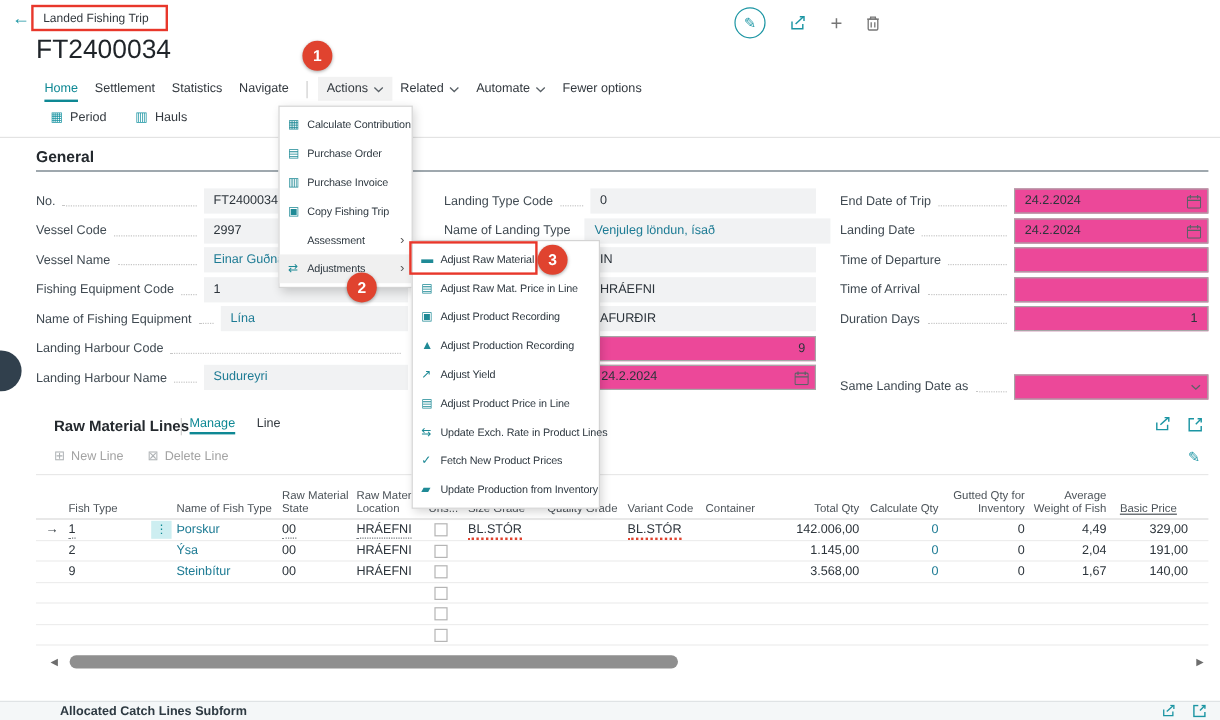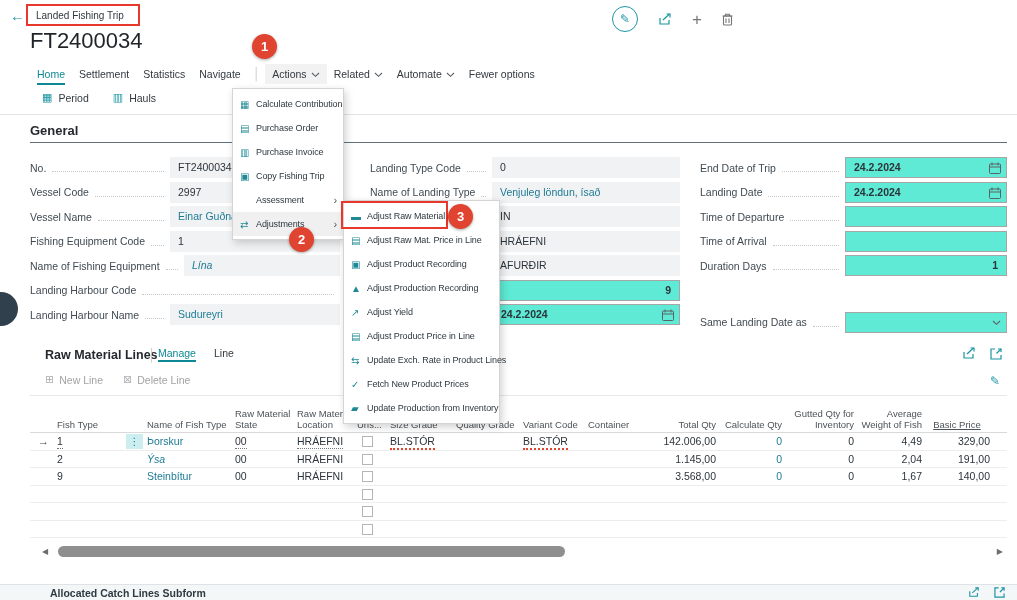--- a/index.html
+++ b/index.html
@@ -38,21 +38,21 @@
 
   
   #general-h{left:30px;top:123px;font-size:13px;font-weight:700;color:#24292e;}
   #general-line{left:30px;top:142px;width:977px;border-top:1px solid #61707a;}
   .fcol{position:absolute;}
   .field-row{position:absolute;display:flex;align-items:center;height:21px;width:100%;}
   .flabel{font-size:10.5px;color:var(--label);white-space:nowrap;}
   .leader{flex:1;border-bottom:1px dotted #c6c6c6;margin:0 6px;height:1px;align-self:center;margin-top:8px;}
   .fval{height:21px;line-height:19px;font-size:10.5px;padding:0 8px;flex:none;position:relative;white-space:nowrap;overflow:hidden;}
   .fval.readonly{background:var(--ro-bg);line-height:21px;}
-  .fval.editable{background:#5eead4;border:1px solid var(--bd);font-weight:bold;}
+  .fval.editable{background:#ec4899;border:1px solid var(--bd);}
   .fval.num{text-align:right;}
   .fval.link{color:var(--link);}
   .fval .field-ic{position:absolute;right:5px;top:4px;color:#5c6167;}
 
   
   #side-fab{left:-16px;top:292px;width:34px;height:34px;border-radius:50%;background:#31404d;z-index:40;}
 
   
   .menu{position:absolute;background:#fff;border:1px solid #d4d4d4;box-shadow:2px 3px 8px rgba(0,0,0,.18);z-index:100;padding:3px 0;}
   .menu-item{height:24px;display:flex;align-items:center;padding:0 6px 0 7px;font-size:9px;letter-spacing:-.1px;color:#2e3840;white-space:nowrap;cursor:pointer;position:relative;}
@@ -219,42 +219,42 @@
         <div class="fval readonly link" style="width: 170px;"><span>Einar Guðnaso</span></div>
       </div>
       <div class="field-row" style="top: 230.5px;">
         <span class="flabel" style="width: auto;">Fishing Equipment Code</span>
         <span class="leader"></span>
         <div class="fval readonly" style="width: 170px;"><span>1</span></div>
       </div>
       <div class="field-row" style="top: 255px;">
         <span class="flabel" style="width: auto;">Name of Fishing Equipment</span>
         <span class="leader"></span>
-        <div class="fval readonly link" style="width: 156px; font-style: italic;"><span>Lína</span></div>
+        <div class="fval readonly link" style="width: 156px;"><span>Lína</span></div>
       </div>
       <div class="field-row" style="top: 279.5px;">
         <span class="flabel" style="width: auto;">Landing Harbour Code</span>
         <span class="leader"></span>
       </div>
       <div class="field-row" style="top: 304px;">
         <span class="flabel" style="width: auto;">Landing Harbour Name</span>
         <span class="leader"></span>
         <div class="fval readonly link" style="width: 170px;"><span>Sudureyri</span></div>
       </div>
     </div>
   <div id="fcol-mid" class="fcol" style="left:370px;top:0;width:310px;">
       <div class="field-row" style="top: 157px;">
         <span class="flabel" style="width: auto;">Landing Type Code</span>
         <span class="leader"></span>
         <div class="fval readonly" style="width: 188px;"><span>0</span></div>
       </div>
       <div class="field-row" style="top: 181.5px;">
         <span class="flabel" style="width: auto;">Name of Landing Type</span>
         <span class="leader"></span>
-        <div class="fval readonly link" style="width: 188px;"><span>Venjuleg löndun, ísað</span></div>
+        <div class="fval readonly link" style="width: 205px;"><span>Venjuleg löndun, ísað</span></div>
       </div>
       <div class="field-row" style="top: 206px;">
         <span class="flabel" style="width: auto;"></span>
         <span style="flex: 1 1 0%;"></span>
         <div class="fval readonly" style="width: 188px;"><span>IN</span></div>
       </div>
       <div class="field-row" style="top: 230.5px;">
         <span class="flabel" style="width: auto;"></span>
         <span style="flex: 1 1 0%;"></span>
         <div class="fval readonly" style="width: 188px;"><span>HRÁEFNI</span></div>
@@ -469,21 +469,21 @@
         <div class="gcell dotted red-dotted" style="left: 360px; width: 63px; text-align: left;"><span class="in">BL.STÓR</span></div>
         <div class="gcell red-dotted" style="left: 493px; width: 62px; text-align: left;"><span class="in">BL.STÓR</span></div>
         <div class="gcell" style="left: 600px; width: 86px; text-align: right;"><span class="in">142.006,00</span></div>
         <div class="gcell link" style="left: 686px; width: 66px; text-align: right;"><span class="in">0</span></div>
         <div class="gcell" style="left: 754px; width: 70px; text-align: right;"><span class="in">0</span></div>
         <div class="gcell" style="left: 826px; width: 66px; text-align: right;"><span class="in">4,49</span></div>
         <div class="gcell" style="left: 894px; width: 66px; text-align: right;"><span class="in">329,00</span></div>
       </div>
       <div class="grow" style="top: 450.5px;">
         <div class="gcell" style="left: 27px; width: 66px; text-align: left;"><span class="in">2</span></div>
-        <div class="gcell link" style="left: 117px; width: 84px; text-align: left; font-style: italic;"><span class="in">Ýsa</span></div>
+        <div class="gcell link" style="left: 117px; width: 84px; text-align: left;"><span class="in">Ýsa</span></div>
         <div class="gcell" style="left: 205px; width: 58px; text-align: left;"><span class="in">00</span></div>
         <div class="gcell" style="left: 267px; width: 57px; text-align: left;"><span class="in">HRÁEFNI</span></div>
         <span class="cb"></span>
         <div class="gcell" style="left: 600px; width: 86px; text-align: right;"><span class="in">1.145,00</span></div>
         <div class="gcell link" style="left: 686px; width: 66px; text-align: right;"><span class="in">0</span></div>
         <div class="gcell" style="left: 754px; width: 70px; text-align: right;"><span class="in">0</span></div>
         <div class="gcell" style="left: 826px; width: 66px; text-align: right;"><span class="in">2,04</span></div>
         <div class="gcell" style="left: 894px; width: 66px; text-align: right;"><span class="in">191,00</span></div>
       </div>
       <div class="grow" style="top: 468px;">

